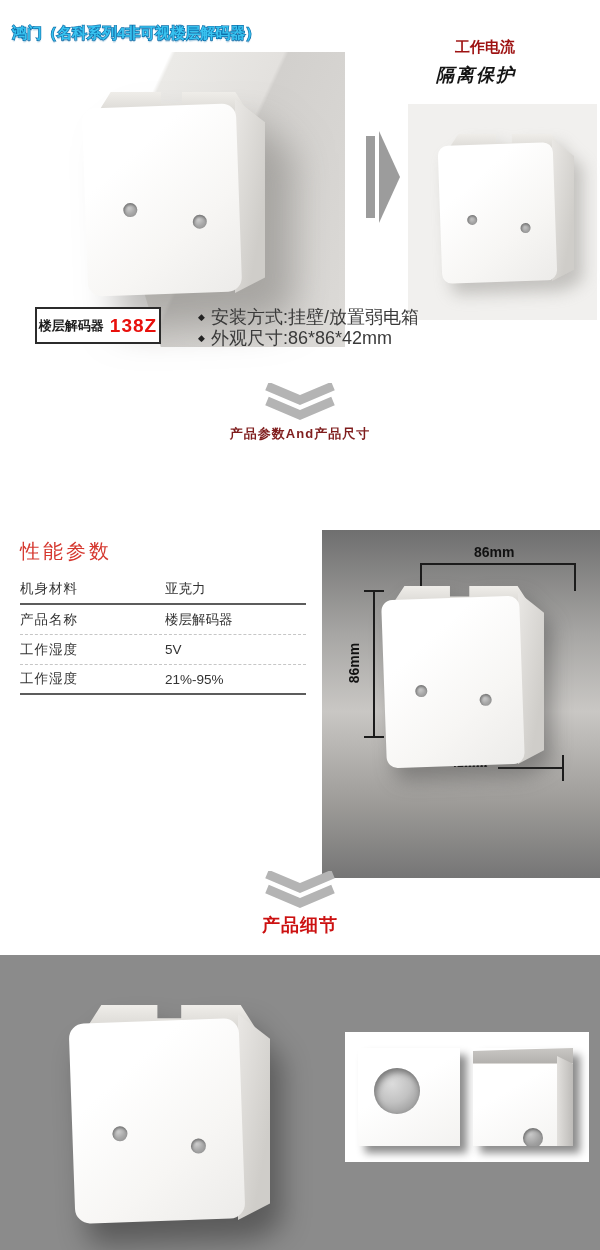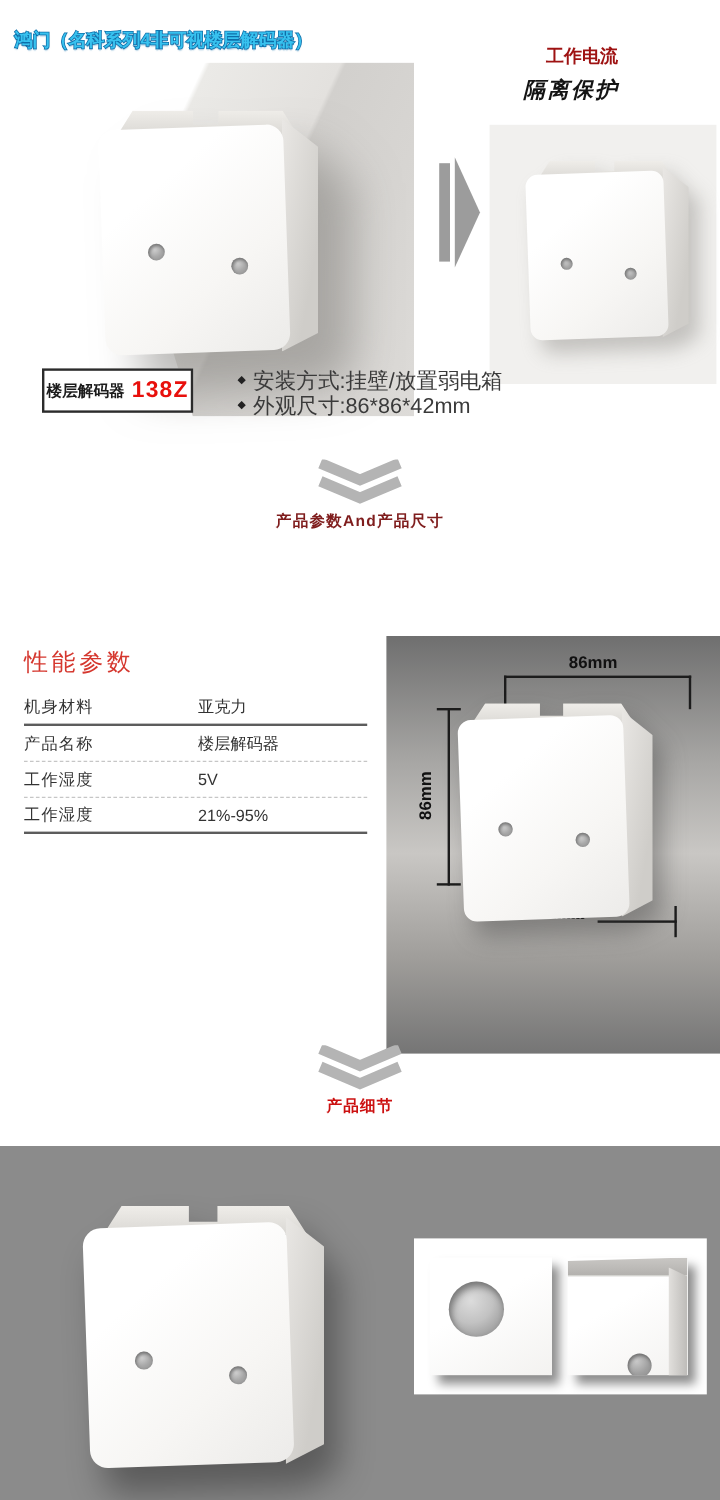--- a/index.html
+++ b/index.html
@@ -67,21 +67,21 @@
   .bullet-line{ display:flex; align-items:center; height:21px; }
   .bullet-marker{ font-size:9px; color:#222; margin-right:6px; }
   .bullet-text{ font-size:18px; color:#3a3a3a; }
 
   
   .chev{ width:76px; height:40px; z-index:3; }
   .chev1{ left:262px; top:383px; }
   .chev2{ left:262px; top:871px; }
   .sec-title{ width:600px; text-align:center; font-weight:bold; z-index:3;}
   .sec1{ left:0; top:425px; font-size:13px; color:#7f1d1d; letter-spacing:1px; }
-  .sec2{ left:0; top:913px; font-size:13px; color:#cc1111; letter-spacing:1px; }
+  .sec2{ left:0; top:913px; font-size:18px; color:#cc1111; letter-spacing:1px; }
 
   
   .spec-head{ left:20px; top:538px; font-size:20px; font-weight:500; color:#d5372e; letter-spacing:3px; }
   .spec-table{ left:20px; top:575px; width:286px; }
   .spec-row{ display:flex; align-items:center; height:30px; }
   .spec-row.first{ border-bottom:2px solid #5c5c5c;font-family:Liberation Serif, serif; }
   .spec-row.mid{ border-bottom:1px dashed #c6c6c6; }
   .spec-row.last{ border-bottom:2px solid #5c5c5c; }
   .spec-label{ width:145px; font-size:13.5px; color:#333; letter-spacing:1px; }
   .spec-value{ font-size:13.5px; color:#333; }

